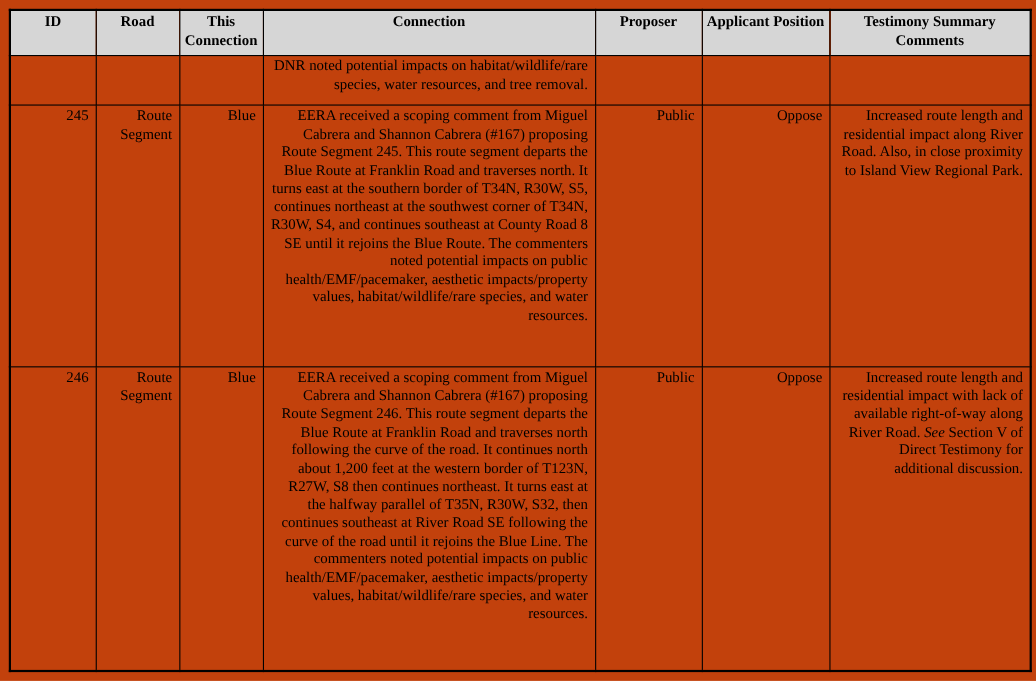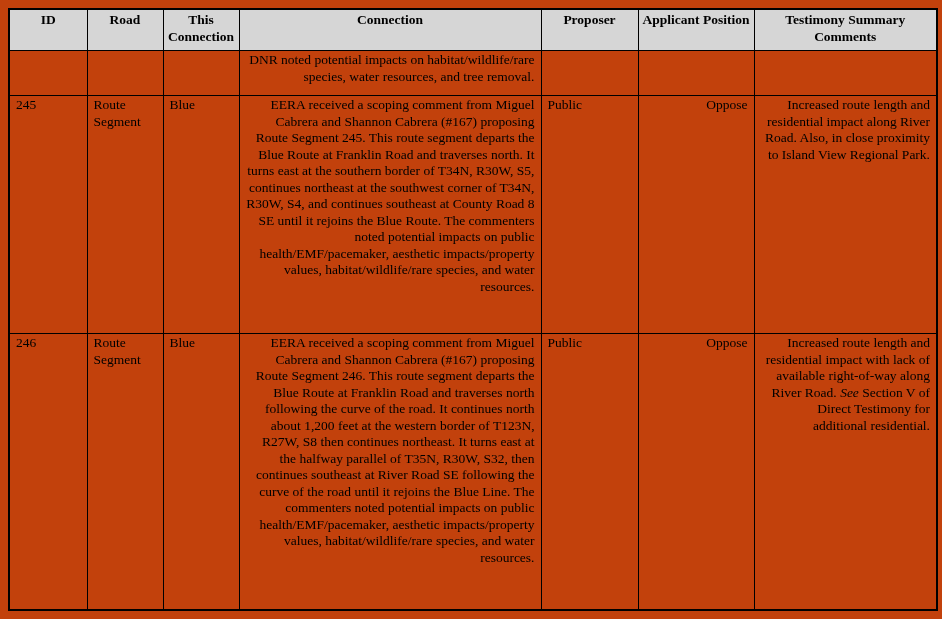--- a/index.html
+++ b/index.html
@@ -33,21 +33,21 @@
     overflow: hidden;
     word-wrap: break-word;
   }
   table.doc-table th {
     background: #d6d6d6;
     font-weight: bold;
     text-align: center;
     padding: 2px 3px;
     height: 36px;
   }
-  td.al-center { text-align: left; }
+  td.al-center { text-align: right; }
   td.al-left { text-align: right; }
   .italic { font-style: italic; }
   tr.row-cont  { height: 45px; }
   tr.row-245   { height: 238px; }
   tr.row-246   { height: 276px; margin-left: 20px; }
 </style>
 </head>
 <body>
 
 <div class="page">
@@ -91,17 +91,17 @@
         <td class="al-left">Oppose</td>
         <td class="al-left">Increased route length and residential impact along River Road. Also, in close proximity to Island View Regional Park.</td>
       </tr>
       <tr class="row-246">
         <td class="al-center">246</td>
         <td class="al-center">Route Segment</td>
         <td class="al-center">Blue</td>
         <td class="al-left">EERA received a scoping comment from Miguel Cabrera and Shannon Cabrera (#167) proposing Route Segment 246. This route segment departs the Blue Route at Franklin Road and traverses north following the curve of the road. It continues north about 1,200 feet at the western border of T123N, R27W, S8 then continues northeast. It turns east at the halfway parallel of T35N, R30W, S32, then continues southeast at River Road SE following the curve of the road until it rejoins the Blue Line. The commenters noted potential impacts on public health/EMF/pacemaker, aesthetic impacts/property values, habitat/wildlife/rare species, and water resources.</td>
         <td class="al-center">Public</td>
         <td class="al-left">Oppose</td>
-        <td class="al-left"><span>Increased route length and residential impact with lack of available right-of-way along River Road. </span><span class="italic">See</span><span> Section V of Direct Testimony for additional residential.</span></td>
+        <td class="al-left"><span>Increased route length and residential impact with lack of available right-of-way along River Road. </span><span class="italic">See</span><span> Section V of Direct Testimony for additional discussion.</span></td>
       </tr>
     </tbody>
   </table>
 </div>
 
 </body></html>

